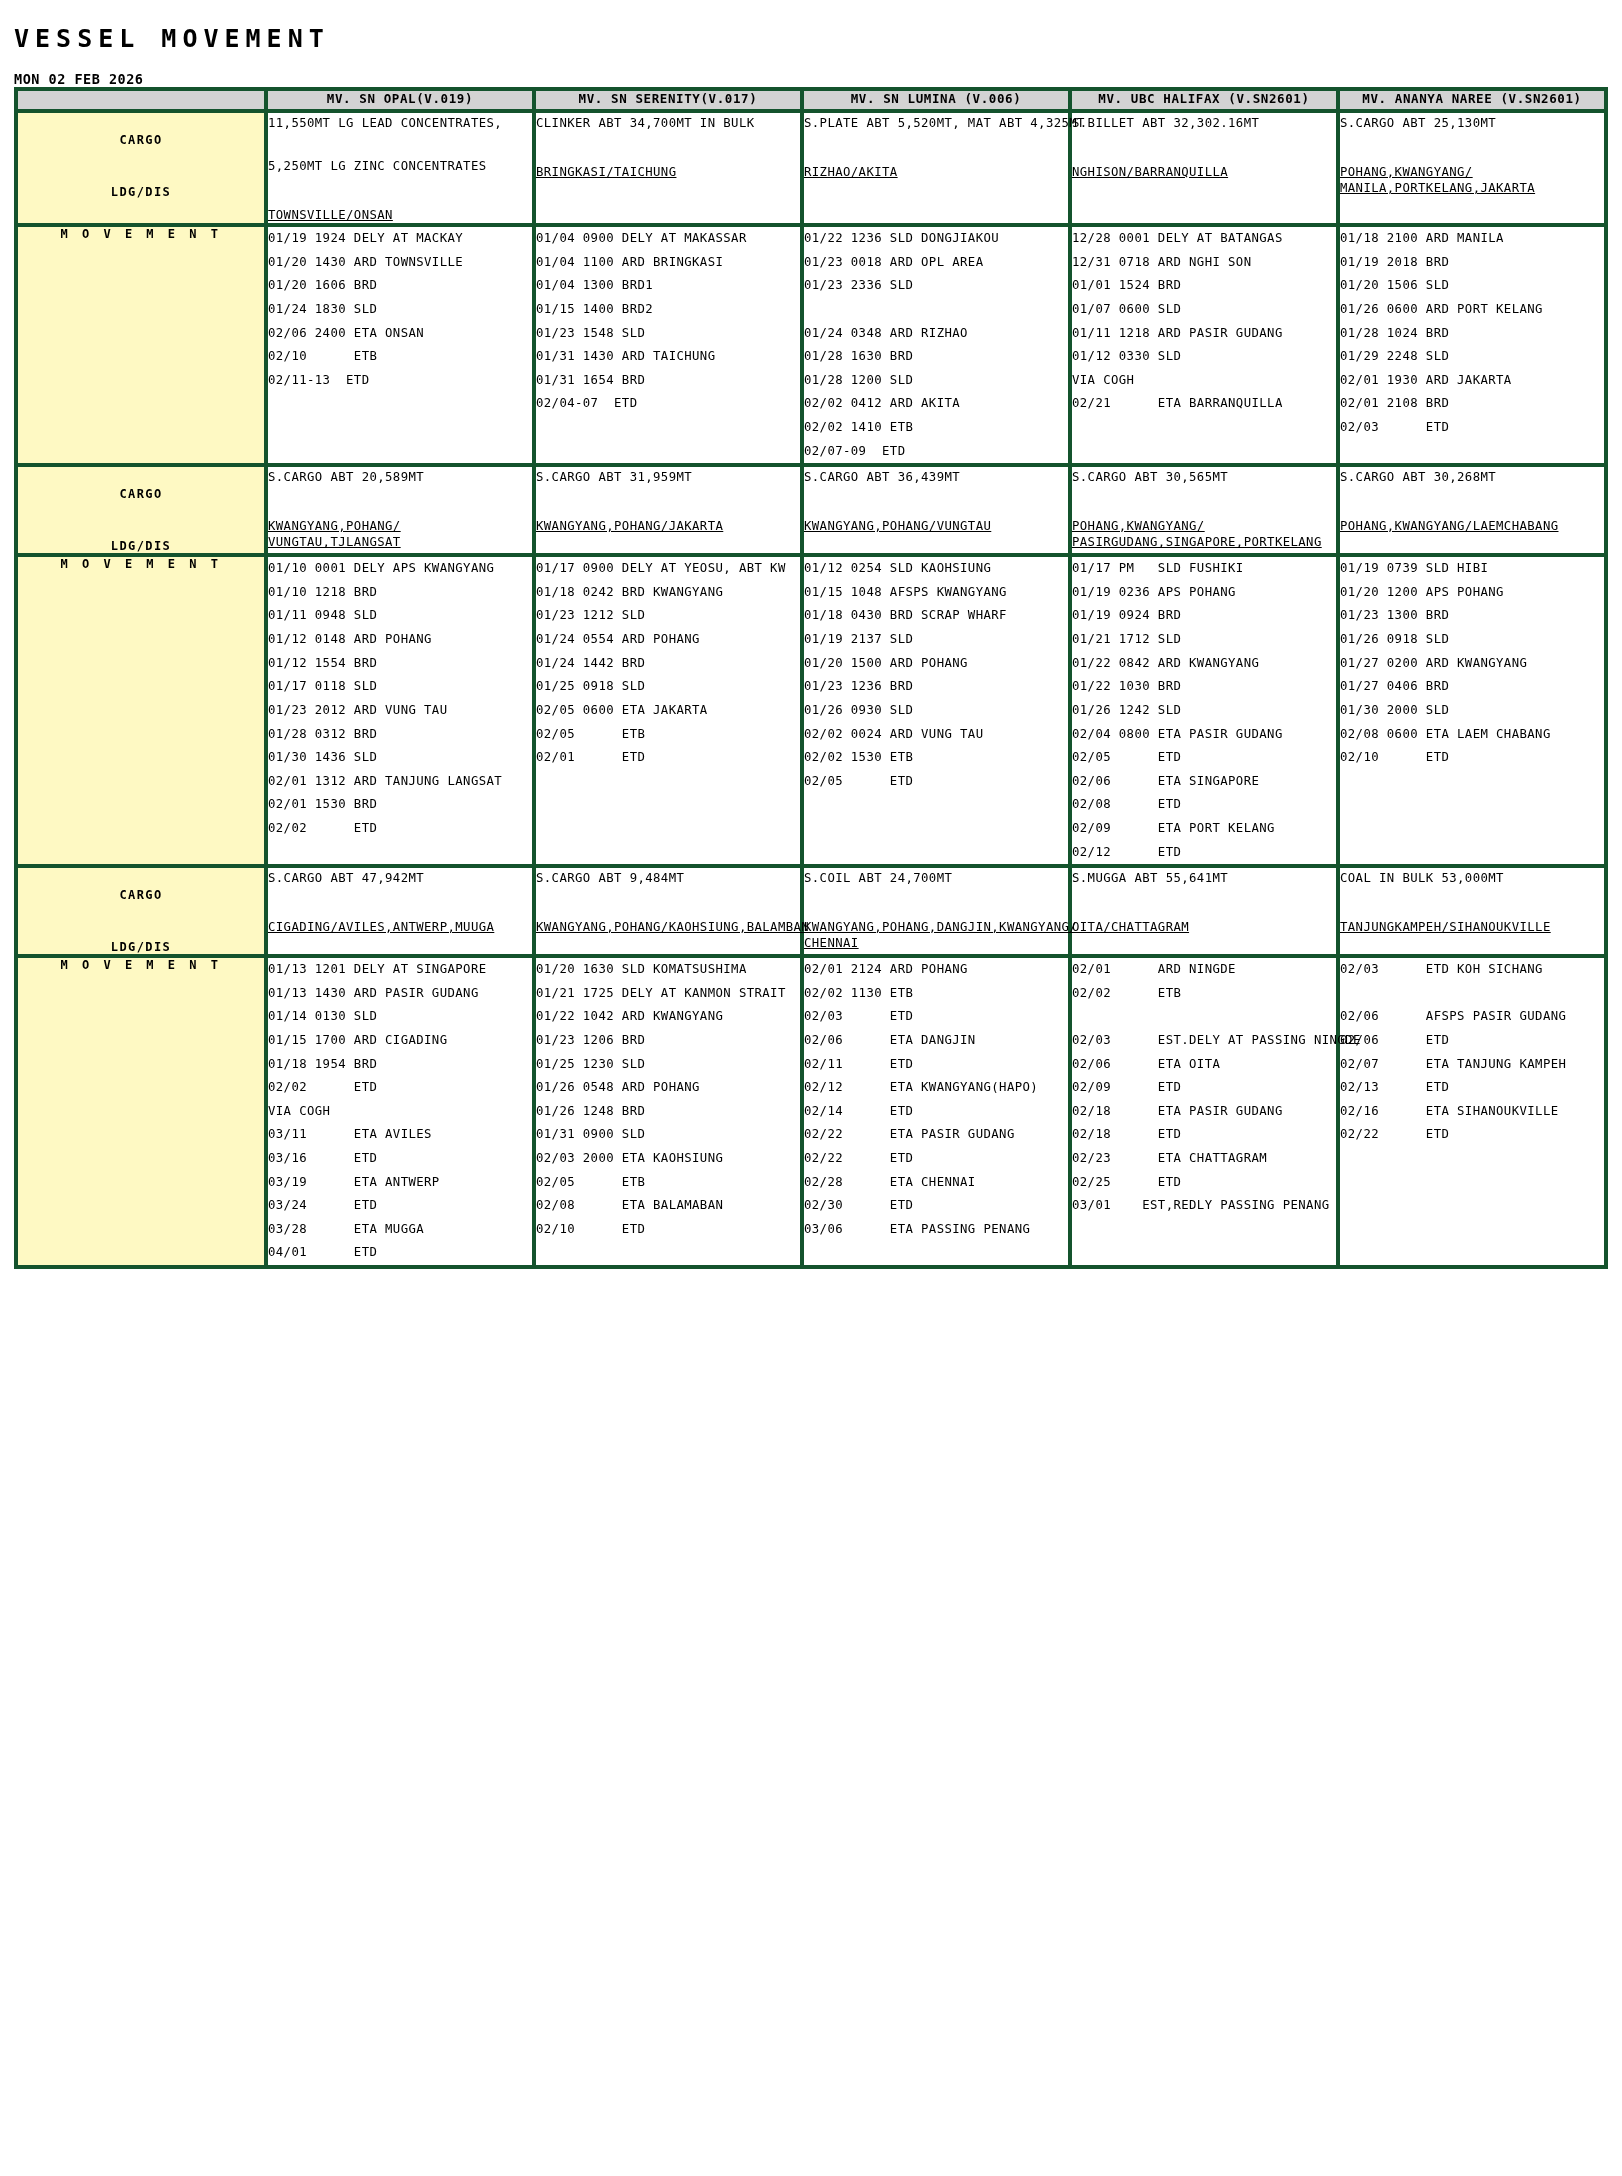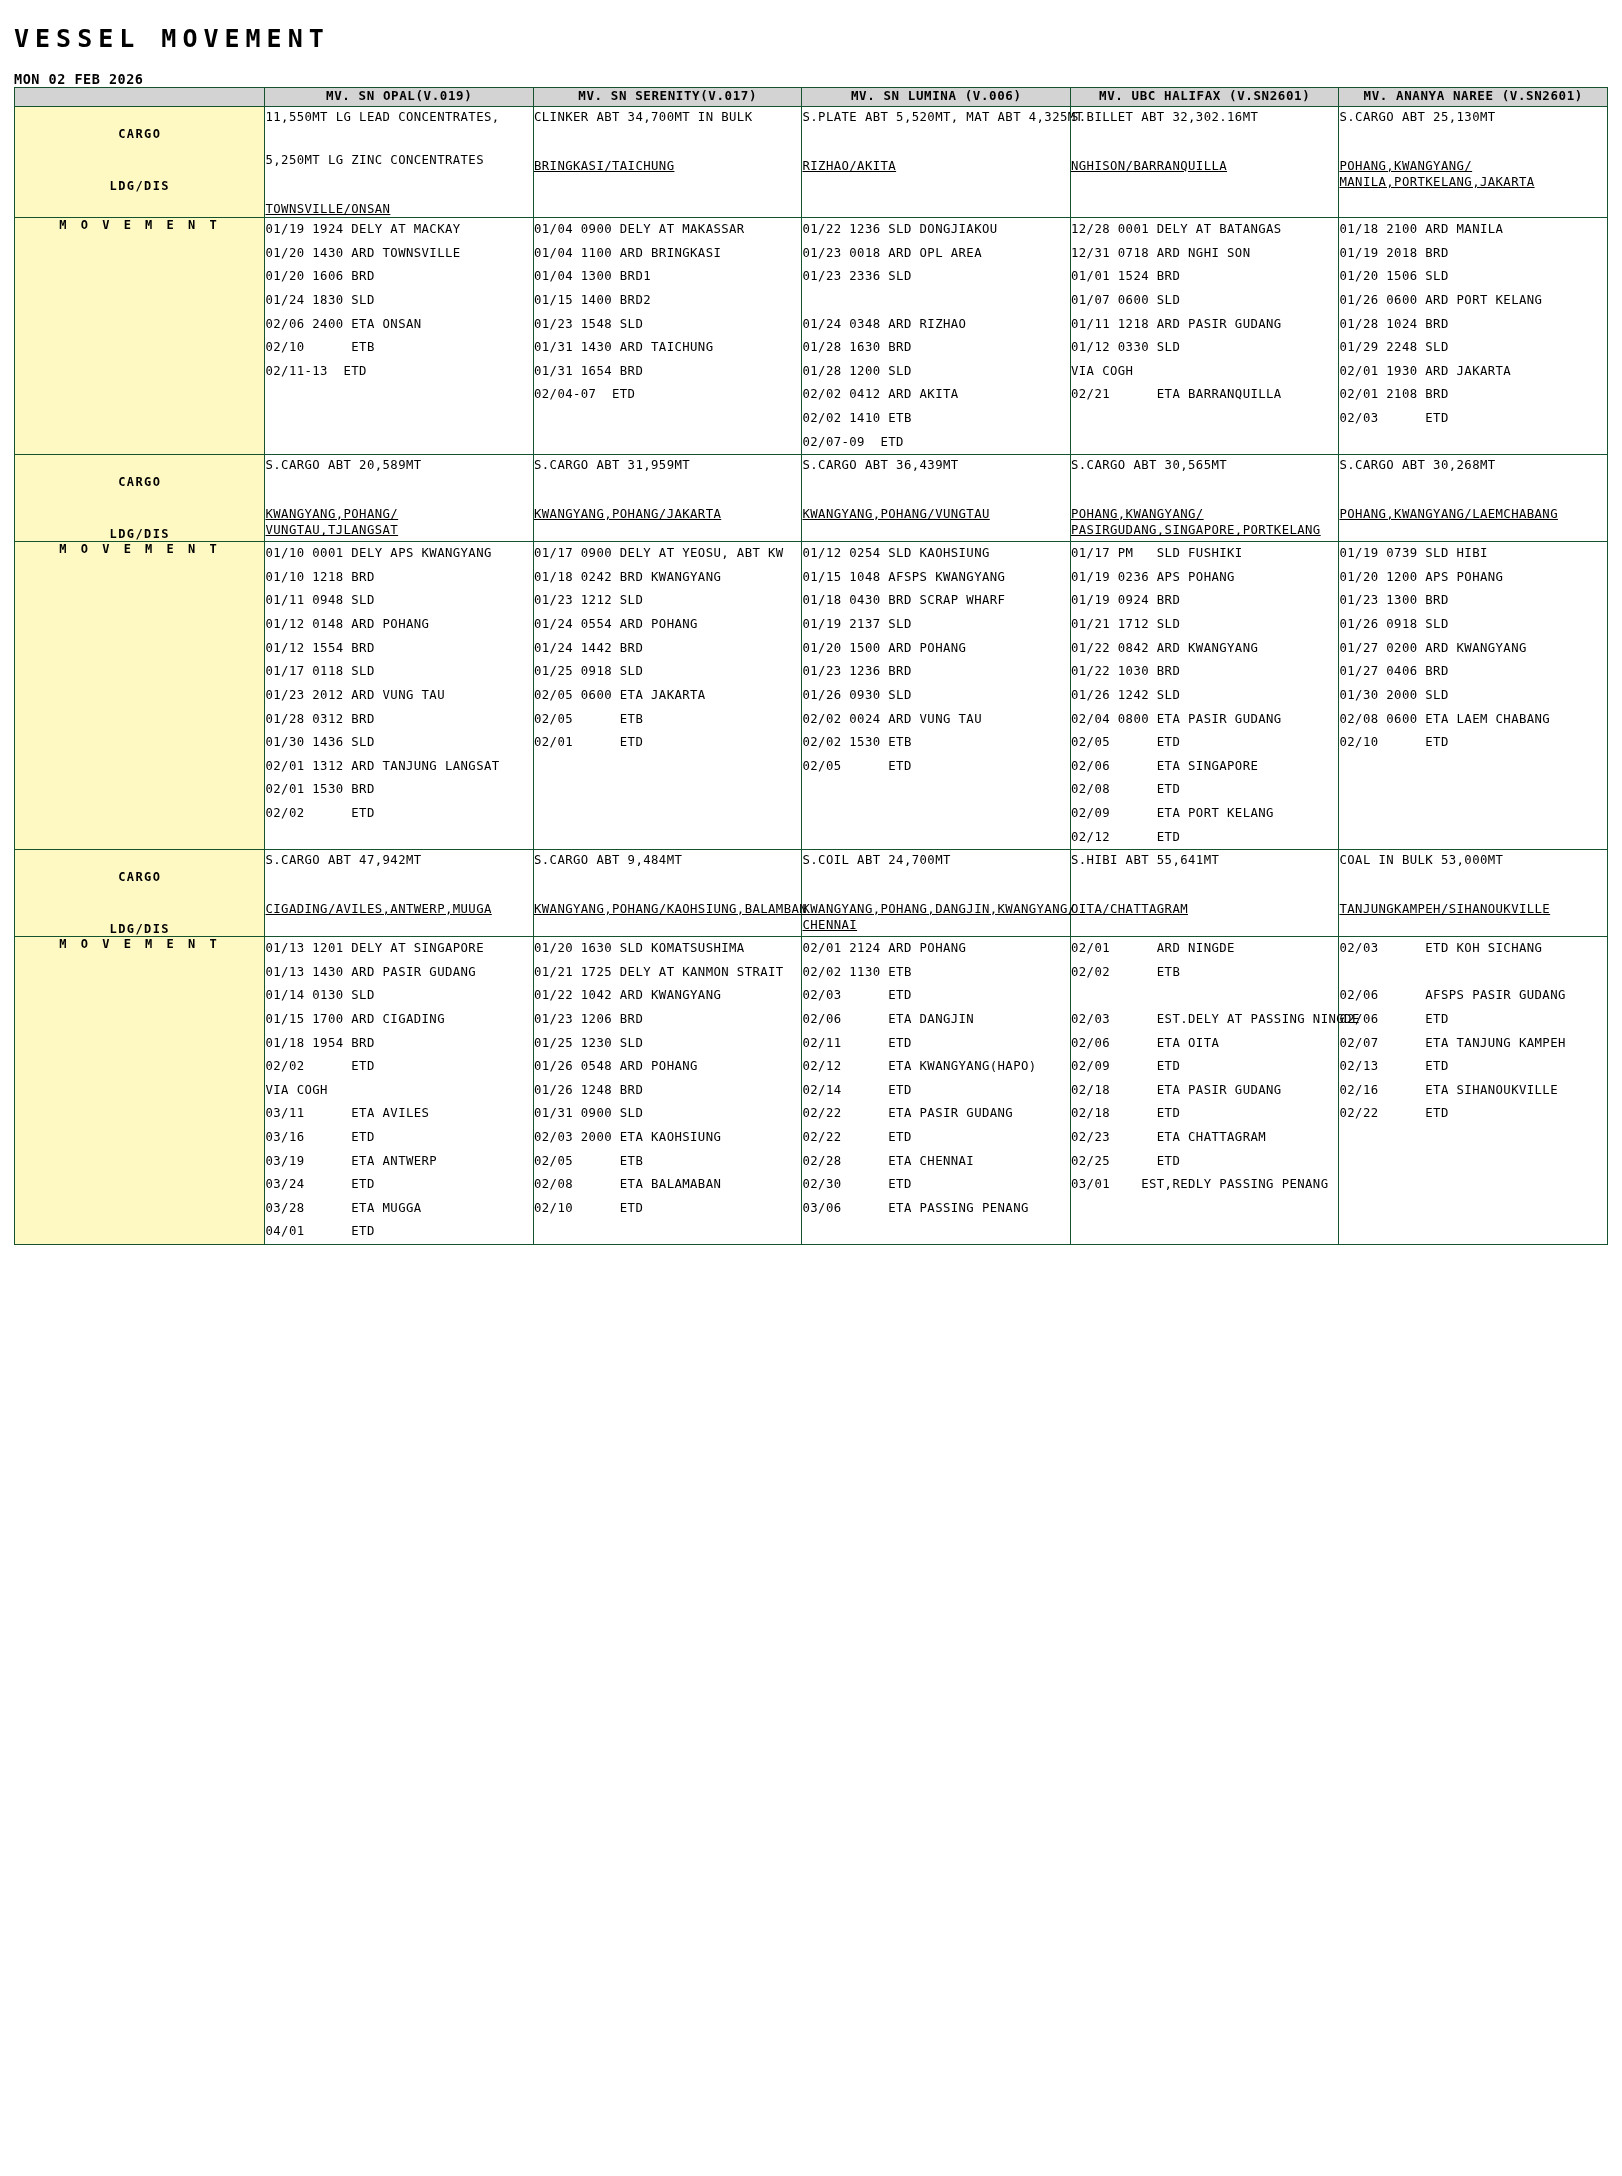--- a/index.html
+++ b/index.html
@@ -35,21 +35,21 @@
     letter-spacing: 0.5px;
     padding-right: 6px;
   }
   table.vm {
     border-collapse: collapse;
     table-layout: fixed;
     width: 1594px;
     margin: 0 auto;
   }
   table.vm td {
-    border: 1px solid #14532d;
+    border: 4px solid #14532d;
     vertical-align: top;
     padding: 0;
   }
   .col-label { width: 250px; }
   .col-ves   { width: 268px; }
 
   .hdr-blank {
     background: #d3d3d3;
   }
   .hdr-vessel {
@@ -386,21 +386,21 @@
             <div class="cargo-lines">
               <div>S.COIL ABT 24,700MT</div>
             </div>
             <div class="ldg-lines">
               <div>KWANGYANG,POHANG,DANGJIN,KWANGYANG/</div>
               <div>CHENNAI</div>
             </div>
           </td>
           <td class="cargo-cell">
             <div class="cargo-lines">
-              <div>S.HIBI ABT 55,641MT</div>
+              <div>S.MUGGA ABT 55,641MT</div>
             </div>
             <div class="ldg-lines">
               <div>OITA/CHATTAGRAM</div>
             </div>
           </td>
           <td class="cargo-cell">
             <div class="cargo-lines">
               <div>COAL IN BULK 53,000MT</div>
             </div>
             <div class="ldg-lines">

